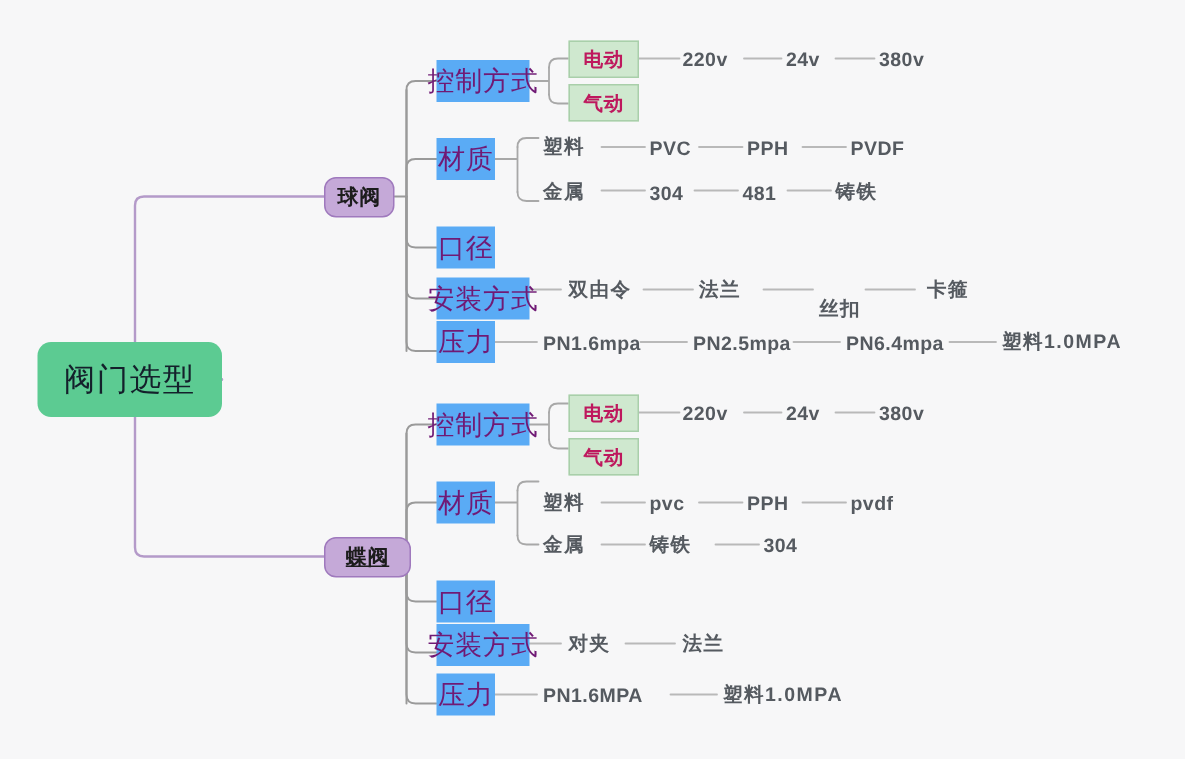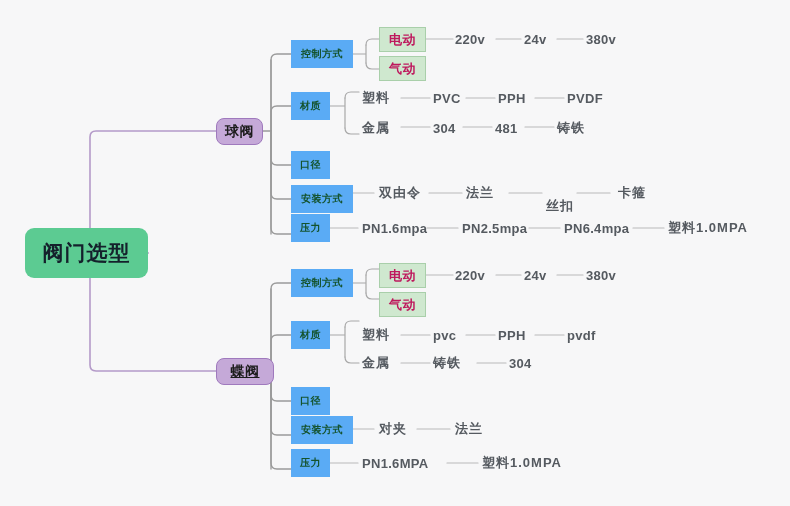--- a/index.html
+++ b/index.html
@@ -9,30 +9,30 @@
     font-family:"Liberation Sans","DejaVu Sans",sans-serif;
     overflow:hidden;
   }
   #stage{position:relative;width:790px;height:506px;}
   svg#wires{position:absolute;left:0;top:0;width:790px;height:506px;}
 
   .node{position:absolute;box-sizing:border-box;display:flex;align-items:center;justify-content:center;white-space:nowrap;}
 
   .root{
     background:#5ccb92;border-radius:9px;
-    color:#14202b;font-weight:bold;font-size:21px;
+    color:#14202b;font-weight:normal;font-size:21px;
     letter-spacing:1px;
   }
   .valve{
     background:#c5a9d8;border:1px solid #9f79bd;border-radius:8px;
     color:#1c1c1c;font-weight:bold;font-size:14px;letter-spacing:.5px;
   }
   .cat{
     background:#5aabf5;
-    color:#14532d;font-weight:bold;font-size:10px;letter-spacing:.5px;
+    color:#701a75;font-weight:normal;font-size:18px;letter-spacing:.5px;
   }
   .drive{
     background:#cfe8cf;border:1px solid #a9cfaa;
     color:#be185d;font-weight:bold;font-size:13px;letter-spacing:.5px;
   }
   .leaf{
     color:#555a60;font-weight:bold;font-size:13px;letter-spacing:.3px;
     justify-content:flex-start;
   }
   .leaf.cn{letter-spacing:1px;}

